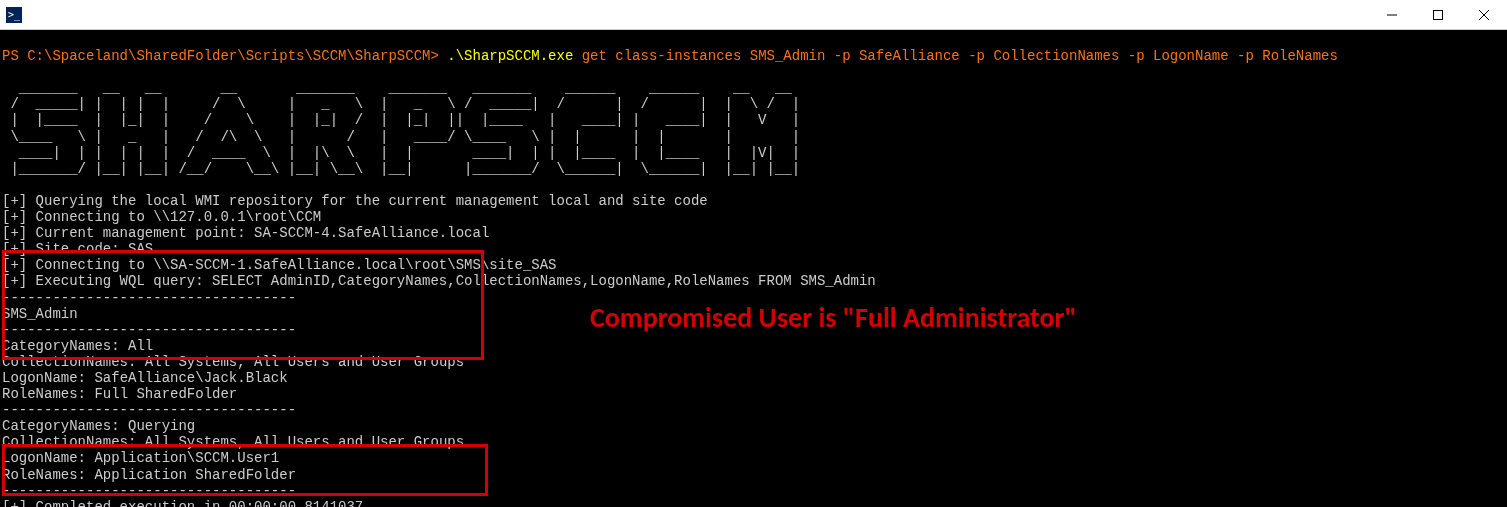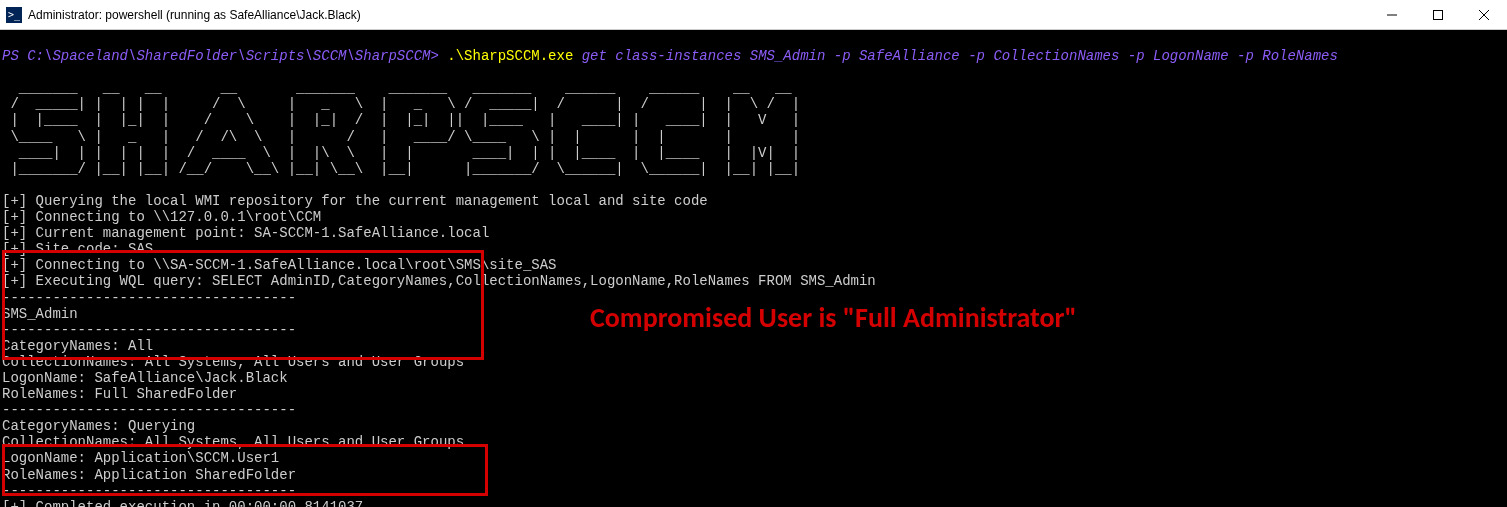--- a/index.html
+++ b/index.html
@@ -48,40 +48,39 @@
   .terminal {
     background: #000;
     color: #ccc;
     padding: 2px 2px;
     line-height: 1.15;
     white-space: pre;
     font-family: Consolas, 'Courier New', monospace;
     font-size: 14px;
   }
   .yellow { color: #ffff00; }
-  .white { color: #8b5cf6; font-style: italic; }
+  .white { color: #f97316; }
   .annotation {
     position: absolute;
     color: #d40000;
     font-family: Calibri, Arial, sans-serif;
     font-size: 28px;
     font-weight: 600;
   }
   .redbox {
     position: absolute;
     border: 3px solid #d40000;
     pointer-events: none;
   }
 </style>
 </head>
 <body>
 
 <div class="titlebar">
   <div class="ps-icon">&gt;_</div>
-  <span>Administrator: powershell (running as SafeAlliance\Jack.Black)</span>
   <div class="controls">
     <div class="ctrl">
       <svg viewBox="0 0 10 10">
           <line x1="0" y1="5" x2="10" y2="5" stroke="#000" stroke-width="1"></line>
         </svg>
     </div>
     <div class="ctrl">
       <svg viewBox="0 0 10 10">
           <rect x="0.5" y="0.5" width="9" height="9" fill="none" stroke="#000" stroke-width="1"></rect>
         </svg>
@@ -100,21 +99,21 @@
 
 <span>  _______   __   __       __       _______    _______   _______    ______    ______    __   __  
  /  _____| |  | |  |     /  \     |   _   \  |   _   \ /  _____|  /      |  /      |  |  \ /  | 
  |  |____  |  |_|  |    /    \    |  |_|  /  |  |_|  ||  |____   |   ____| |   ____|  |   V   | 
  \____   \ |   _   |   /  /\  \   |      /   |   ____/ \____   \ |  |      |  |       |       | 
   ____|  | |  | |  |  /  ____  \  |  |\  \   |  |       ____|  | |  |____  |  |____   |  |V|  | 
  |_______/ |__| |__| /__/    \__\ |__| \__\  |__|      |_______/  \______|  \______|  |__| |__| </span>
 
 <span>[+] Querying the local WMI repository for the current management local and site code</span>
 <span>[+] Connecting to \\127.0.0.1\root\CCM</span>
-<span>[+] Current management point: SA-SCCM-1.SafeAlliance.local</span>
+<span>[+] Current management point: SA-SCCM-4.SafeAlliance.local</span>
 <span>[+] Site code: SAS</span>
 <span>[+] Connecting to \\SA-SCCM-1.SafeAlliance.local\root\SMS\site_SAS</span>
 <span>[+] Executing WQL query: SELECT AdminID,CategoryNames,CollectionNames,LogonName,RoleNames FROM SMS_Admin</span>
 <span>-----------------------------------</span>
 <span>SMS_Admin</span>
 <span>-----------------------------------</span>
 CategoryNames: <span>All</span>
 CollectionNames: <span>All Systems, All Users and User Groups</span>
 LogonName: <span>SafeAlliance\Jack.Black</span>
 RoleNames: <span>Full SharedFolder</span>

